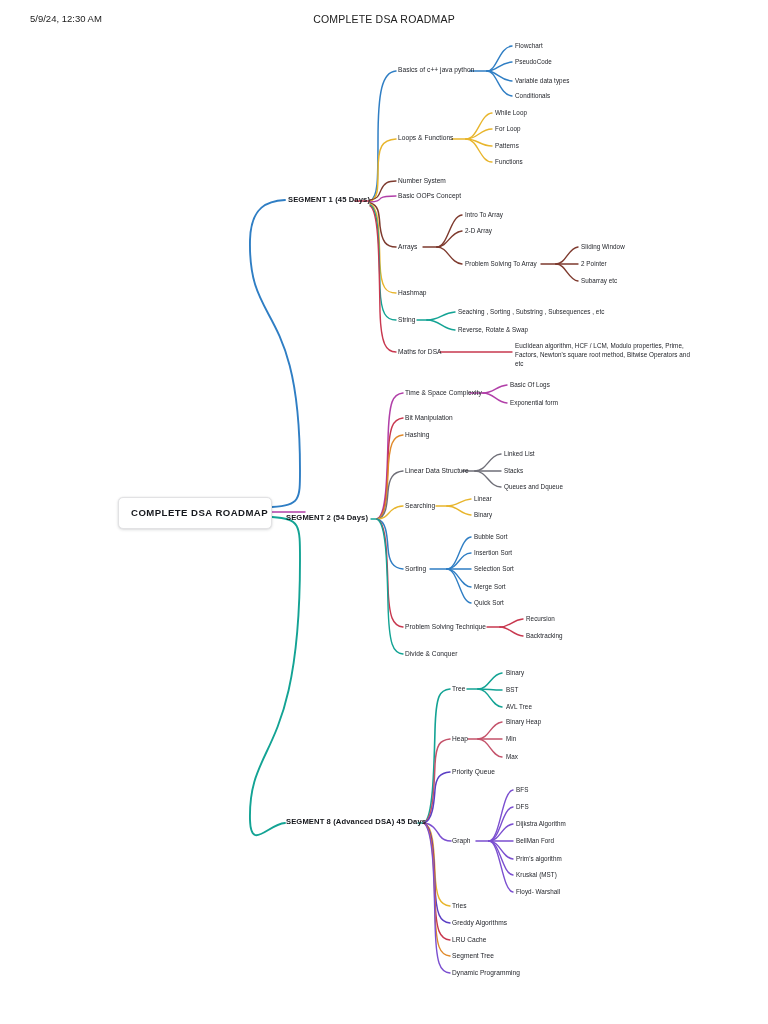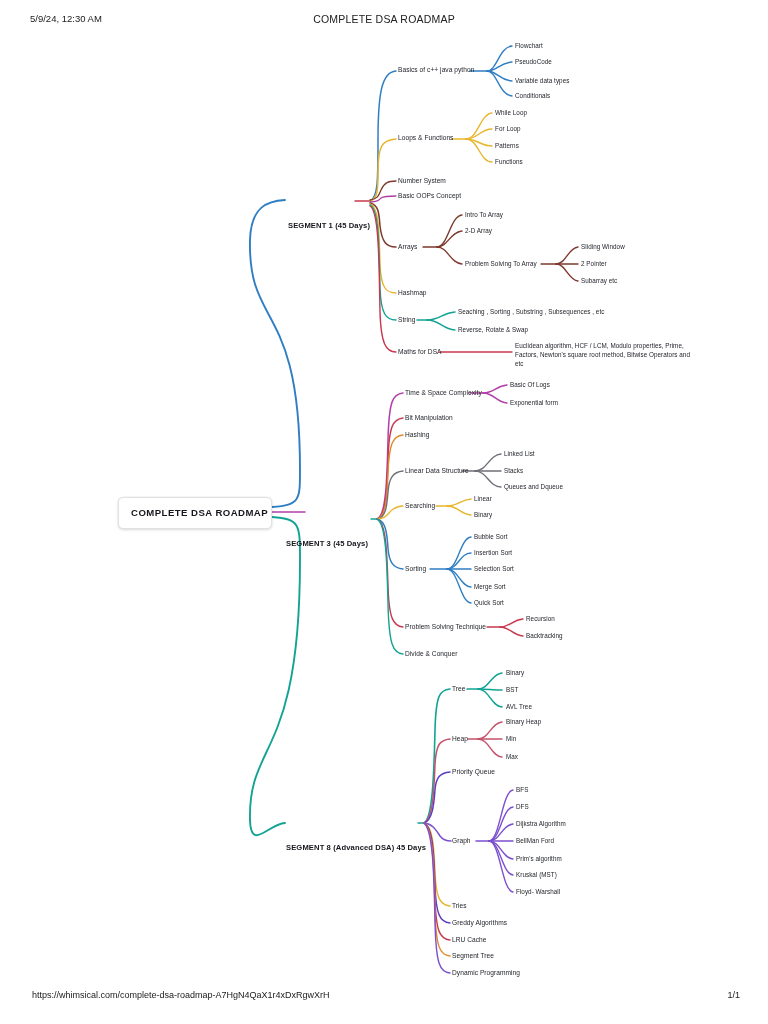--- a/index.html
+++ b/index.html
@@ -31,21 +31,21 @@
 
   .root{
     left:118px;top:497px;
     width:154px;padding:9px 10px 10px 12px;
     background:#ffffff;border:1px solid #e2e2e4;border-radius:5px;
     box-shadow:0 1px 3px rgba(16,18,30,.14),0 0 0 .5px rgba(16,18,30,.03);
     font-size:9.6px;font-weight:bold;letter-spacing:.45px;color:#16181d;
     box-sizing:border-box;
   }
 
-  .seg{font-size:7.6px;font-weight:bold;letter-spacing:.12px;color:#14161b;margin-top:26px;}
+  .seg{font-size:7.6px;font-weight:bold;letter-spacing:.12px;color:#14161b;}
 
   .l1{font-size:6.6px;color:#23252b;letter-spacing:.05px;}
   .l2{font-size:6.3px;color:#23252b;letter-spacing:.05px;}
 
   .multiline{white-space:normal;width:185px;line-height:1.45;}
 </style>
 </head>
 <body>
 
 <div class="page">
@@ -187,21 +187,21 @@
       <path d="M489,841 C 500,841 502,825 513,824" stroke="#7b4fd0" stroke-width="1.4"></path>
       <path d="M489,841 C 500,841 502,841 513,841" stroke="#7b4fd0" stroke-width="1.4"></path>
       <path d="M489,841 C 500,841 502,858 513,859" stroke="#7b4fd0" stroke-width="1.4"></path>
       <path d="M489,841 C 500,841 502,874 513,875" stroke="#7b4fd0" stroke-width="1.4"></path>
       <path d="M489,841 C 500,841 502,891 513,892" stroke="#7b4fd0" stroke-width="1.4"></path>
     </svg>
 
     <div class="node root">COMPLETE DSA ROADMAP</div>
 
     <div class="node seg" style="left:288px;top:196px;">SEGMENT 1 (45 Days)</div>
-    <div class="node seg" style="left:286px;top:514px;">SEGMENT 3 (45 Days)</div>
+    <div class="node seg" style="left:286px;top:514px;">SEGMENT 2 (54 Days)</div>
     <div class="node seg" style="left:286px;top:818px;">SEGMENT 8 (Advanced DSA) 45 Days</div>
 
     <div class="node l1" style="left:398px;top:66px;">Basics of c++ java python</div>
     <div class="node l2" style="left:515px;top:42px;">Flowchart</div>
     <div class="node l2" style="left:515px;top:58px;">PseudoCode</div>
     <div class="node l2" style="left:515px;top:77px;">Variable data types</div>
     <div class="node l2" style="left:515px;top:92px;">Conditionals</div>
 
     <div class="node l1" style="left:398px;top:134px;">Loops &amp; Functions</div>
     <div class="node l2" style="left:495px;top:109px;">While Loop</div>
@@ -280,18 +280,14 @@
     <div class="node l2" style="left:516px;top:888px;">Floyd- Warshall</div>
 
     <div class="node l1" style="left:452px;top:902px;">Tries</div>
     <div class="node l1" style="left:452px;top:919px;">Greddy Algorithms</div>
     <div class="node l1" style="left:452px;top:936px;">LRU Cache</div>
     <div class="node l1" style="left:452px;top:952px;">Segment Tree</div>
     <div class="node l1" style="left:452px;top:969px;">Dynamic Programming</div>
 
   </div>
 
-  <div class="print-footer">
-    <div class="ftr-url">https://whimsical.com/complete-dsa-roadmap-A7HgN4QaX1r4xDxRgwXrH</div>
-    <div class="ftr-page">1/1</div>
-  </div>
 
 </div>
 
 </body></html>

